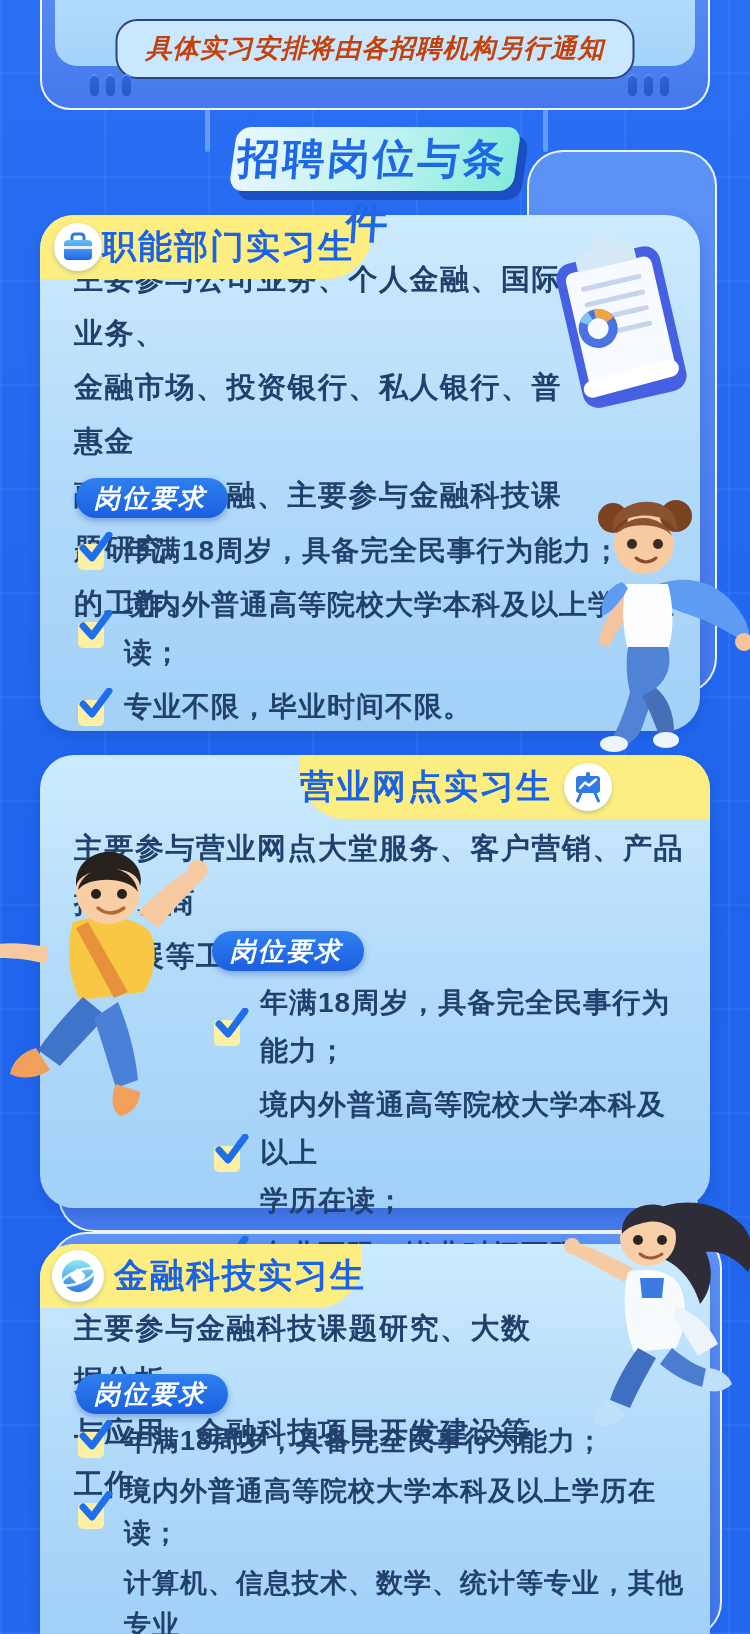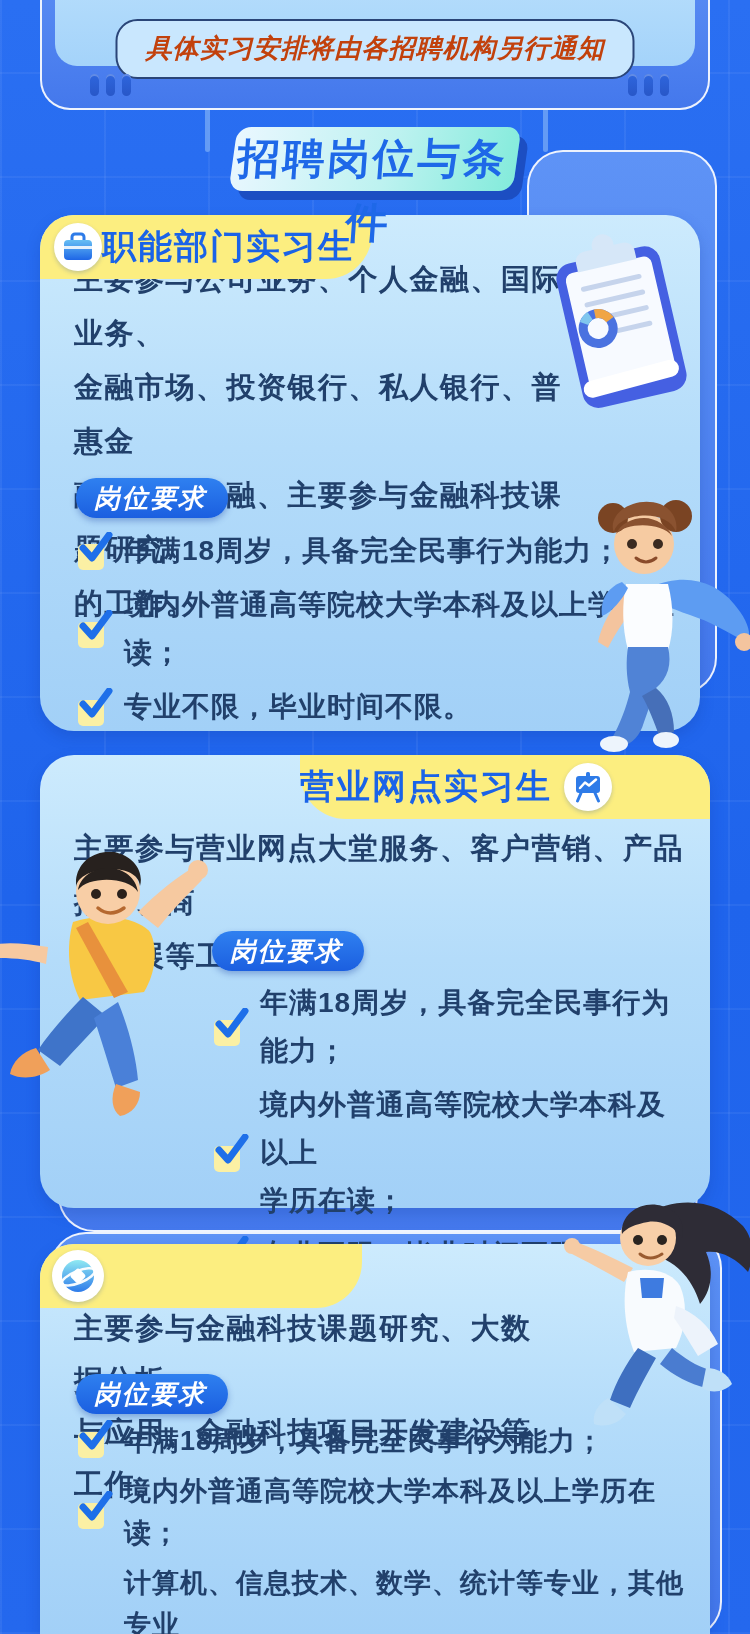--- a/index.html
+++ b/index.html
@@ -265,20 +265,21 @@
               <linearGradient id="fg" x1="0" y1="0" x2="0" y2="1">
             <stop offset="0" stop-color="#8FE9F2"></stop>
                 <stop offset="1" stop-color="#2E7BEA"></stop>
               </linearGradient>
             </defs>
           <circle cx="19" cy="19" r="16" fill="url(#fg)"></circle>
           <rect x="13" y="13" width="12" height="12" rx="3" fill="#FFFFFF" transform="rotate(45 19 19)"></rect>
           <ellipse cx="19" cy="20" rx="17.5" ry="6" fill="none" stroke="rgba(255,255,255,.95)" stroke-width="2.5" transform="rotate(-22 19 19)"></ellipse>
         </svg>
       </span>
+      <span class="badge-title" style="margin-left:10px">金融科技实习生</span>
     </div>
 
     <div class="desc" style="left:34px;top:58px;width:486px;line-height:52px">主要参与金融科技课题研究、大数据分析
 与应用、金融科技项目开发建设等工作。</div>
 
     <div class="req-pill" style="left:36px;top:130px">岗位要求</div>
 
     <div class="req-list tight" style="left:38px;top:176px;width:612px">
       <div class="req-row">
         <span class="check">

